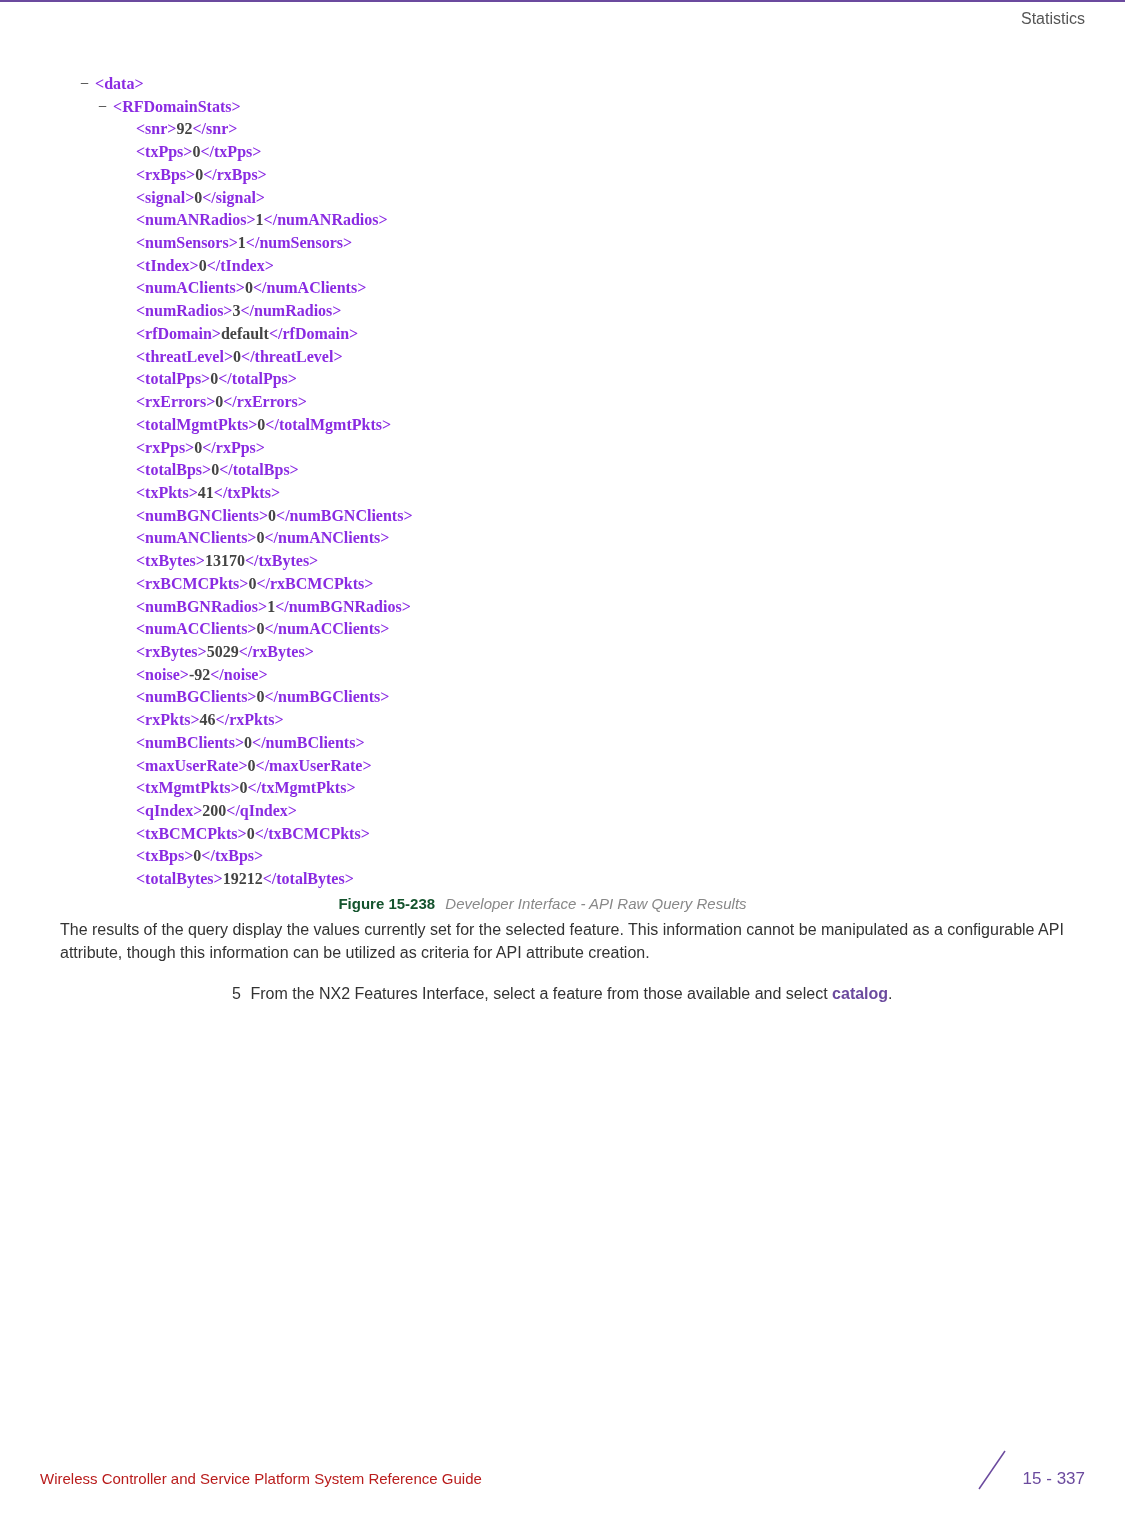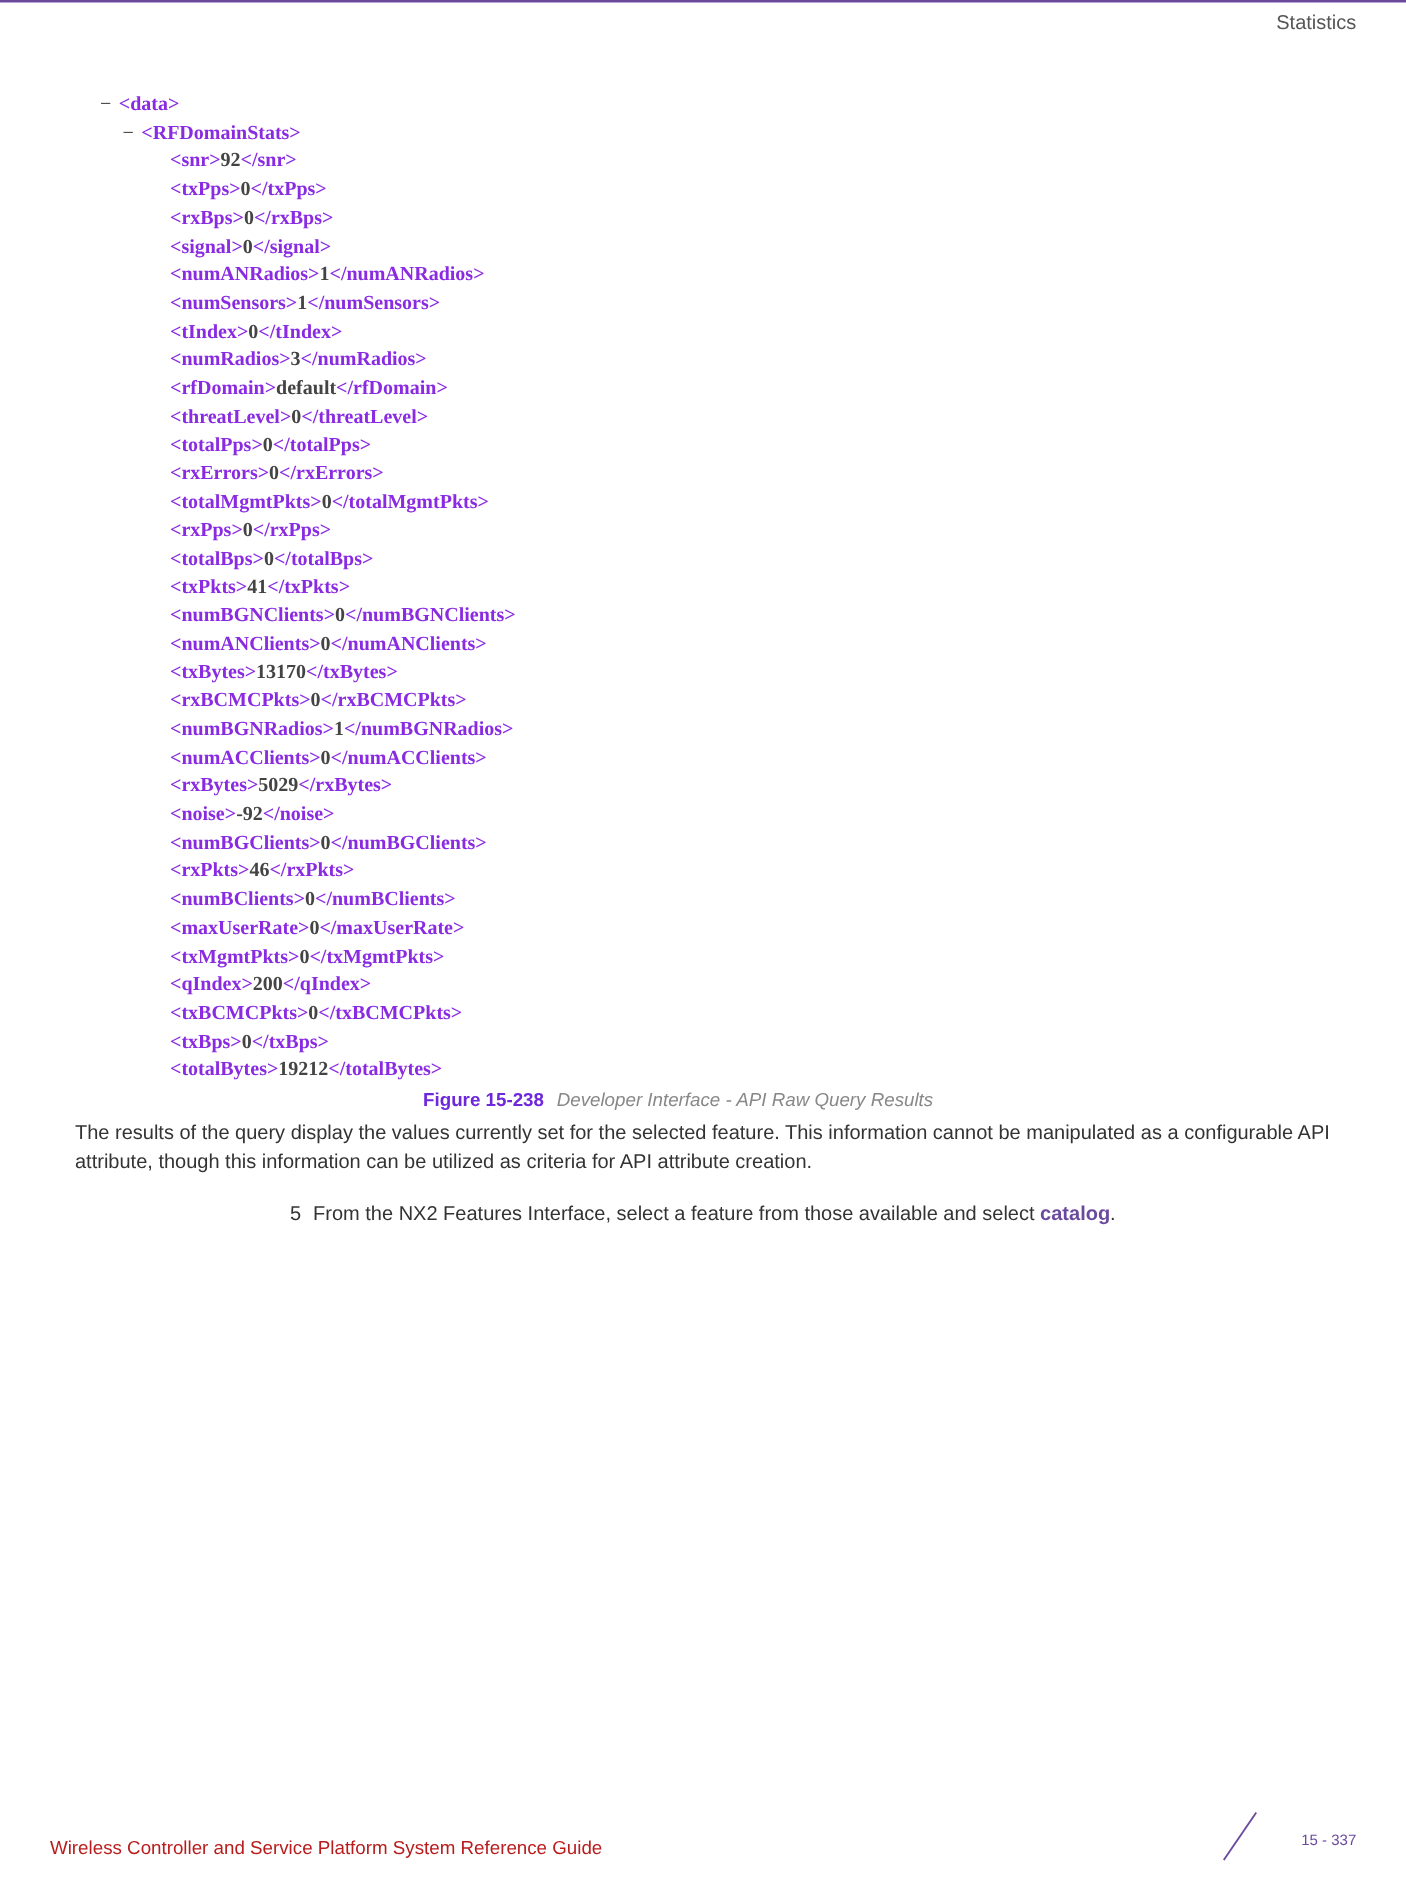--- a/index.html
+++ b/index.html
@@ -56,21 +56,21 @@
     }
     .indent-1 { padding-left: 18px; }
     .indent-2 { padding-left: 56px; }
     .figure-caption {
       text-align: center;
       margin: 4px 40px 6px 0;
       font-size: 15px;
     }
     .figure-label {
       font-weight: bold;
-      color: #6d28d9;
+      color: #14532d;
     }
     .figure-desc {
       font-style: italic;
       color: #888;
       margin-left: 6px;
     }
     .body-para {
       margin: 0 40px 18px 60px;
       font-size: 16px;
       line-height: 1.45;
@@ -101,22 +101,22 @@
     .footer-left {
       position: absolute;
       left: 40px;
       bottom: 8px;
       font-size: 15px;
       color: #b91c1c;
     }
     .footer-right {
       position: absolute;
       right: 40px;
-      bottom: 16px;
-      font-size: 12px;
+      bottom: 6px;
+      font-size: 17px;
       color: #6b4a9e;
     }
     .footer-slash {
       position: absolute;
       right: 112px;
       bottom: 0px;
     }
     .footer-slash svg {
       width: 42px;
       height: 42px;
@@ -131,20 +131,21 @@
 <div class="xml-output" id="xml-output">
     <div class="xml-line "><span class="collapse-marker">−</span> <span class="tag-root">&lt;data&gt;</span></div>
     <div class="xml-line indent-1"><span class="collapse-marker">−</span> <span class="tag-root">&lt;RFDomainStats&gt;</span></div>
     <div class="xml-line indent-2"><span class="tag">&lt;snr&gt;</span><span class="val">92</span><span class="tag">&lt;/snr&gt;</span></div>
     <div class="xml-line indent-2"><span class="tag">&lt;txPps&gt;</span><span class="val">0</span><span class="tag">&lt;/txPps&gt;</span></div>
     <div class="xml-line indent-2"><span class="tag">&lt;rxBps&gt;</span><span class="val">0</span><span class="tag">&lt;/rxBps&gt;</span></div>
     <div class="xml-line indent-2"><span class="tag">&lt;signal&gt;</span><span class="val">0</span><span class="tag">&lt;/signal&gt;</span></div>
     <div class="xml-line indent-2"><span class="tag">&lt;numANRadios&gt;</span><span class="val">1</span><span class="tag">&lt;/numANRadios&gt;</span></div>
     <div class="xml-line indent-2"><span class="tag">&lt;numSensors&gt;</span><span class="val">1</span><span class="tag">&lt;/numSensors&gt;</span></div>
     <div class="xml-line indent-2"><span class="tag">&lt;tIndex&gt;</span><span class="val">0</span><span class="tag">&lt;/tIndex&gt;</span></div>
+    <div class="xml-line indent-2"><span class="tag">&lt;numAClients&gt;</span><span class="val">0</span><span class="tag">&lt;/numAClients&gt;</span></div>
     <div class="xml-line indent-2"><span class="tag">&lt;numRadios&gt;</span><span class="val">3</span><span class="tag">&lt;/numRadios&gt;</span></div>
     <div class="xml-line indent-2"><span class="tag">&lt;rfDomain&gt;</span><span class="val">default</span><span class="tag">&lt;/rfDomain&gt;</span></div>
     <div class="xml-line indent-2"><span class="tag">&lt;threatLevel&gt;</span><span class="val">0</span><span class="tag">&lt;/threatLevel&gt;</span></div>
     <div class="xml-line indent-2"><span class="tag">&lt;totalPps&gt;</span><span class="val">0</span><span class="tag">&lt;/totalPps&gt;</span></div>
     <div class="xml-line indent-2"><span class="tag">&lt;rxErrors&gt;</span><span class="val">0</span><span class="tag">&lt;/rxErrors&gt;</span></div>
     <div class="xml-line indent-2"><span class="tag">&lt;totalMgmtPkts&gt;</span><span class="val">0</span><span class="tag">&lt;/totalMgmtPkts&gt;</span></div>
     <div class="xml-line indent-2"><span class="tag">&lt;rxPps&gt;</span><span class="val">0</span><span class="tag">&lt;/rxPps&gt;</span></div>
     <div class="xml-line indent-2"><span class="tag">&lt;totalBps&gt;</span><span class="val">0</span><span class="tag">&lt;/totalBps&gt;</span></div>
     <div class="xml-line indent-2"><span class="tag">&lt;txPkts&gt;</span><span class="val">41</span><span class="tag">&lt;/txPkts&gt;</span></div>
     <div class="xml-line indent-2"><span class="tag">&lt;numBGNClients&gt;</span><span class="val">0</span><span class="tag">&lt;/numBGNClients&gt;</span></div>

